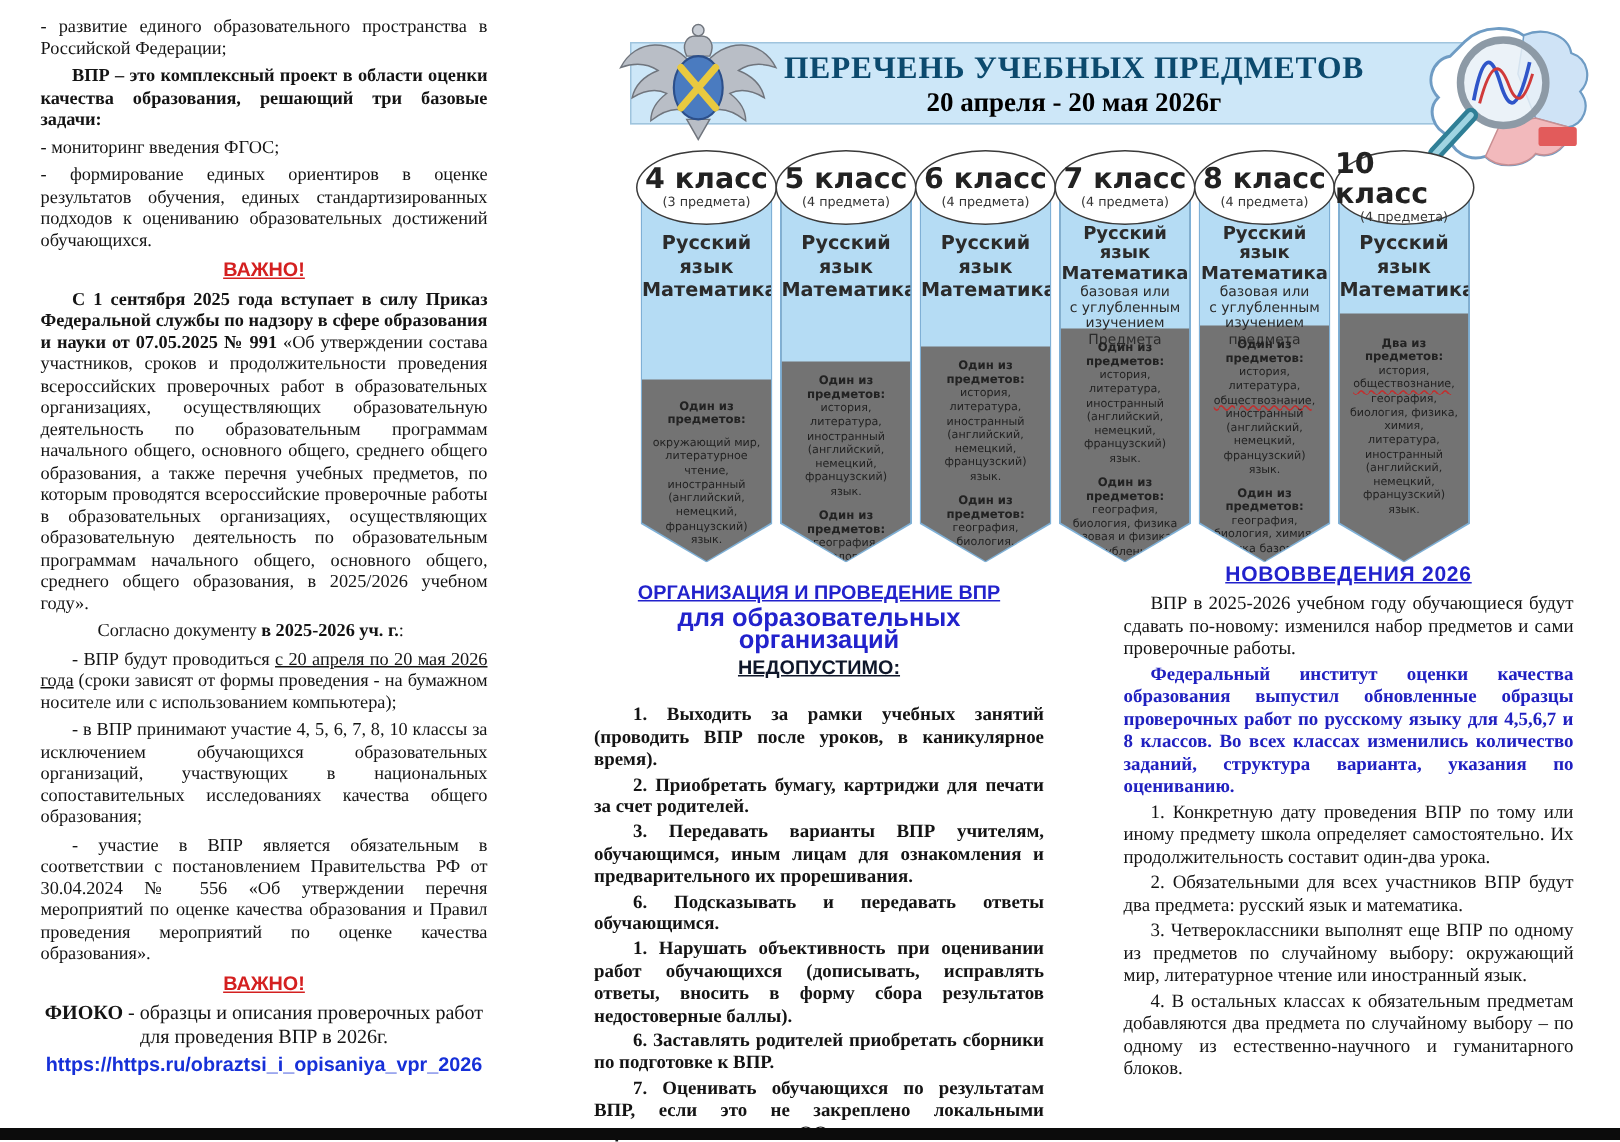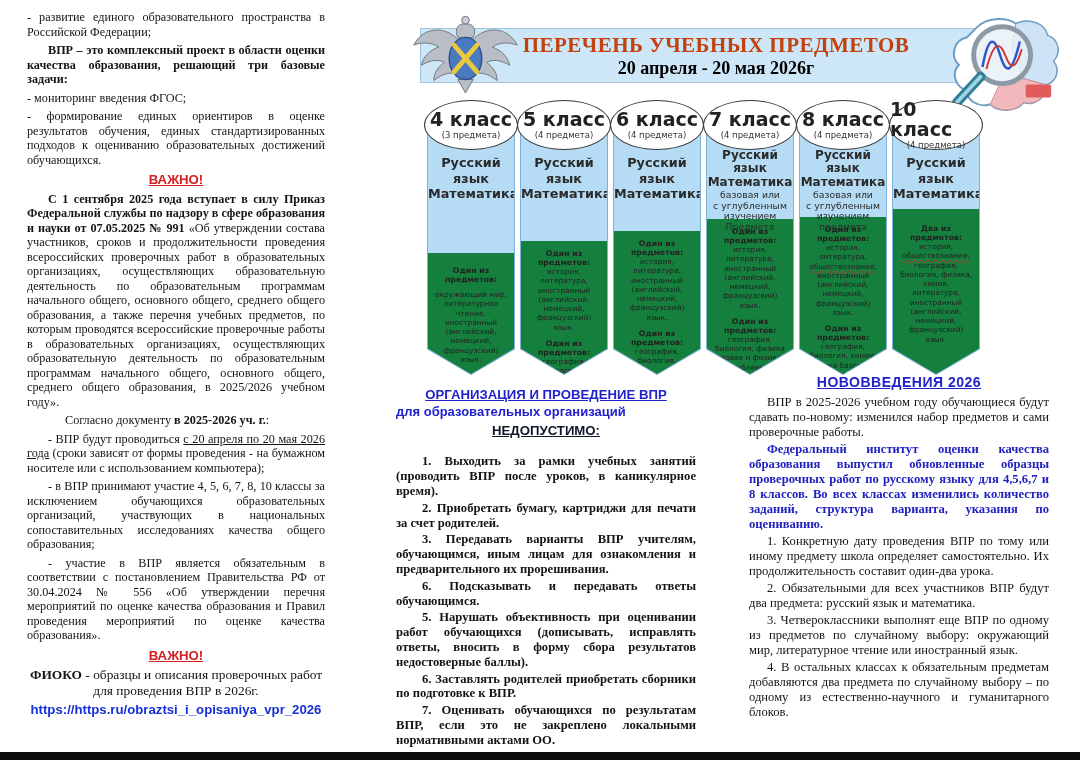--- a/index.html
+++ b/index.html
@@ -20,57 +20,57 @@
   .col-left{position:absolute;left:27px;top:10px;width:298px;font-size:12.2px;line-height:14.5px;}
   .col-left p{margin-bottom:4px;}
   .red-head{font-family:"Liberation Sans",sans-serif;font-weight:bold;color:#d42020;
             text-decoration:underline;font-size:13.2px;margin:6px 0 6px;}
   .fioko{font-size:13.4px;line-height:16px;margin-top:2px;}
   .link{font-family:"Liberation Sans",sans-serif;font-weight:bold;color:#1630d8;font-size:13.2px;}
 
   
   .banner{position:absolute;left:420px;top:28px;width:592px;height:55px;background:#cde7f8;
           border:1px solid #9fc4dd;box-sizing:border-box;text-align:center;z-index:1;}
-  .banner-l1{margin-top:4px;font-size:21px;font-weight:600;color:#c2410c;letter-spacing:.5px;}
+  .banner-l1{margin-top:4px;font-size:21px;font-weight:600;color:#0c4a6e;letter-spacing:.5px;}
   .banner-l2{font-size:18px;font-weight:600;color:#000000;}
   .eagle{position:absolute;left:408px;top:12px;width:115px;height:92px;z-index:2;}
   .maplogo{position:absolute;left:938px;top:10px;width:140px;height:108px;z-index:2;}
 
   
   .cls{position:absolute;top:100px;width:88px;font-family:"DejaVu Sans",sans-serif;}
   .c1{left:427px}.c2{left:520px}.c3{left:613px}.c4{left:706px}.c5{left:799px}.c6{left:892px}
   .oval{position:absolute;top:0;left:-3px;width:94px;height:50px;border:1.5px solid #3a3a3a;
         border-radius:50%;background:#fff;z-index:3;display:flex;flex-direction:column;
         align-items:center;justify-content:center;box-sizing:border-box;}
   .ctitle{font-size:19px;font-weight:bold;color:#222;line-height:1.05;}
   .csub{font-size:8.5px;color:#333;}
   .ribbon{position:absolute;top:17px;left:0;width:88px;height:258px;background:#7fb0d6;
           clip-path:polygon(0 0,100% 0,100% 90%,50% 100%,0 90%);}
-  .ribbon-in{position:absolute;left:1px;top:1px;right:1px;bottom:1px;background:#15803d;
+  .ribbon-in{position:absolute;left:1px;top:1px;right:1px;bottom:1px;background:#737373;
           clip-path:polygon(0 0,100% 0,100% 90%,50% 100%,0 90%);}
   .blue{background:#b5dcf4;box-sizing:border-box;padding-top:37px;text-align:center;}
   .c1 .blue{height:135px}.c2 .blue{height:123px}.c3 .blue{height:113px}
   .c4 .blue{height:101px;padding-top:31px}.c5 .blue{height:99px;padding-top:31px}.c6 .blue{height:91px}
   .main{font-size:12.8px;font-weight:bold;color:#2b2b2b;line-height:1.22;white-space:pre-line;}
   .c4 .main,.c5 .main{font-size:12px;line-height:1.12;}
   .extra{font-size:9.3px;color:#2b2b2b;line-height:1.12;white-space:pre-line;margin-top:1px;}
   .pink{padding:8px 5px 0;text-align:center;color:#222;}
   .c1 .pink{padding-top:13px}.c6 .pink{padding-top:15px}
   .glabel{font-size:7.8px;font-weight:bold;}
   .c1 .glabel{margin-bottom:6px}
   .gtext{font-size:7.4px;line-height:1.25;}
   .g + .g{margin-top:7px;}
   .wavy{text-decoration:underline;text-decoration-style:wavy;text-decoration-color:#c03030;}
 
   
   .col-org{position:absolute;left:396px;top:388px;width:300px;font-size:12.6px;line-height:14.8px;}
   .org-h1{font-family:"Liberation Sans",sans-serif;font-size:13.2px;font-weight:bold;color:#2222cc;
           text-decoration:underline;text-align:center;margin-bottom:2px;}
-  .org-h2{font-family:"Liberation Sans",sans-serif;font-size:13px;font-weight:bold;color:#2222cc;
-          text-align:left;margin-bottom:4px;}
+  .org-h2{font-family:"Liberation Sans",sans-serif;font-size:17px;font-weight:bold;color:#2222cc;
+          text-align:center;margin-bottom:4px;}
   .org-h3{font-family:"Liberation Sans",sans-serif;font-size:13.2px;font-weight:bold;color:#0f172a;
           text-decoration:underline;text-align:center;margin-bottom:16px;}
   .col-org p{margin-bottom:2px;text-indent:26px;font-weight:bold;}
 
   
   .col-news{position:absolute;left:749px;top:375px;width:300px;font-size:12.6px;line-height:15px;}
   .news-h1{font-family:"Liberation Sans",sans-serif;font-size:14px;font-weight:bold;color:#2222cc;
            text-decoration:underline;text-align:center;letter-spacing:.5px;margin-bottom:5px;}
   .col-news p{margin-bottom:2px;text-indent:18px;}
   .blue-par{color:#2020c0;font-weight:bold;}
@@ -290,21 +290,21 @@
   </div>
 
   <section class="col-org">
     <h3 class="org-h1">ОРГАНИЗАЦИЯ И ПРОВЕДЕНИЕ ВПР</h3>
     <h4 class="org-h2">для образовательных организаций</h4>
     <h4 class="org-h3">НЕДОПУСТИМО:</h4>
     <p class="jp">1. Выходить за рамки учебных занятий (проводить ВПР после уроков, в каникулярное время).</p>
     <p class="jp">2. Приобретать бумагу, картриджи для печати за счет родителей.</p>
     <p class="jp">3. Передавать варианты ВПР учителям, обучающимся, иным лицам для ознакомления и предварительного их прорешивания.</p>
     <p class="jp">6. Подсказывать и передавать ответы обучающимся.</p>
-    <p class="jp">5. Нарушать объективность при оценивании работ обучающихся (дописывать, исправлять ответы, вносить в форму сбора результатов недостоверные баллы).</p>
+    <p class="jp">1. Нарушать объективность при оценивании работ обучающихся (дописывать, исправлять ответы, вносить в форму сбора результатов недостоверные баллы).</p>
     <p class="jp">6. Заставлять родителей приобретать сборники по подготовке к ВПР.</p>
     <p class="jp">7. Оценивать обучающихся по результатам ВПР, если это не закреплено локальными нормативными актами ОО.</p>
   </section>
 
   <section class="col-news">
     <h3 class="news-h1">НОВОВВЕДЕНИЯ 2026</h3>
     <p class="jp">ВПР в 2025-2026 учебном году обучающиеся будут сдавать по-новому: изменился набор предметов и сами проверочные работы.</p>
     <p class="jp blue-par">Федеральный институт оценки качества образования выпустил обновленные образцы проверочных работ по русскому языку для 4,5,6,7 и 8 классов. Во всех классах изменились количество заданий, структура варианта, указания по оцениванию.</p>
     <p class="jp">1. Конкретную дату проведения ВПР по тому или иному предмету школа определяет самостоятельно. Их продолжительность составит один-два урока.</p>
     <p class="jp">2. Обязательными для всех участников ВПР будут два предмета: русский язык и математика.</p>

